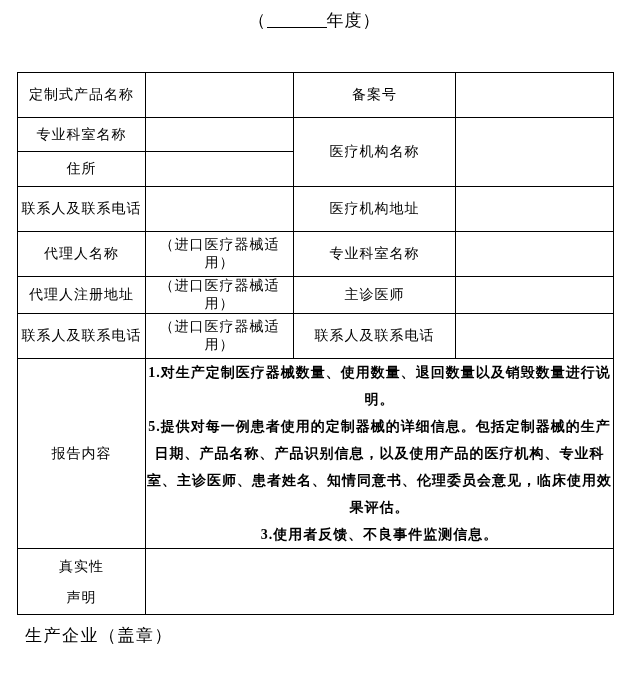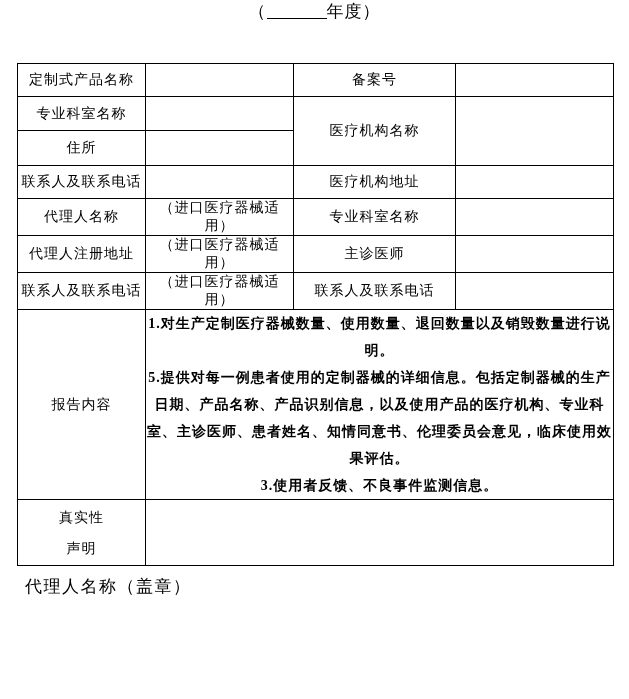--- a/index.html
+++ b/index.html
@@ -11,20 +11,21 @@
   }
   .page-title {
     margin: 26px 0 0 0;
     text-align: center;
     font-size: 28px;
     font-weight: bold;
     letter-spacing: 3px;
     line-height: 34px;
   }
   .subtitle {
+    margin-top: 9px;
     text-align: center;
     font-size: 17px;
     line-height: 24px;
     letter-spacing: 1px;
     font-family: Liberation Serif, serif;
   }
   .year-blank {
     display: inline-block;
     width: 60px;
     height: 1em;
@@ -39,21 +40,21 @@
   }
   table.form td {
     border: 1px solid #000;
     font-size: 14px;
     text-align: center;
     vertical-align: middle;
     letter-spacing: 1px;
     padding: 0;
     overflow: hidden;
   }
-  tr.r { height: 33px; }
+  tr.r { height: 45px; }
   tr.r2 { height: 34px; }
   tr.r3 { height: 35px; }
   td.report-cell {
     text-align: justify;
     vertical-align: top;
     padding: 2px 2px 0 6px;
     letter-spacing: 0.2px;
     line-height: 27px;
     font-weight: bold;
   }
@@ -139,16 +140,16 @@
         <td class="stmt-label">
           <div>真实性</div>
           <div>声明</div>
         </td>
         <td colspan="3"></td>
       </tr>
     </tbody>
   </table>
 
   <div class="stamps">
-    <span class="stamp-left">代理人名称（盖章）</span>
+    <span class="stamp-left">生产企业（盖章）</span>
   </div>
 
 </div>
 
 </body></html>

